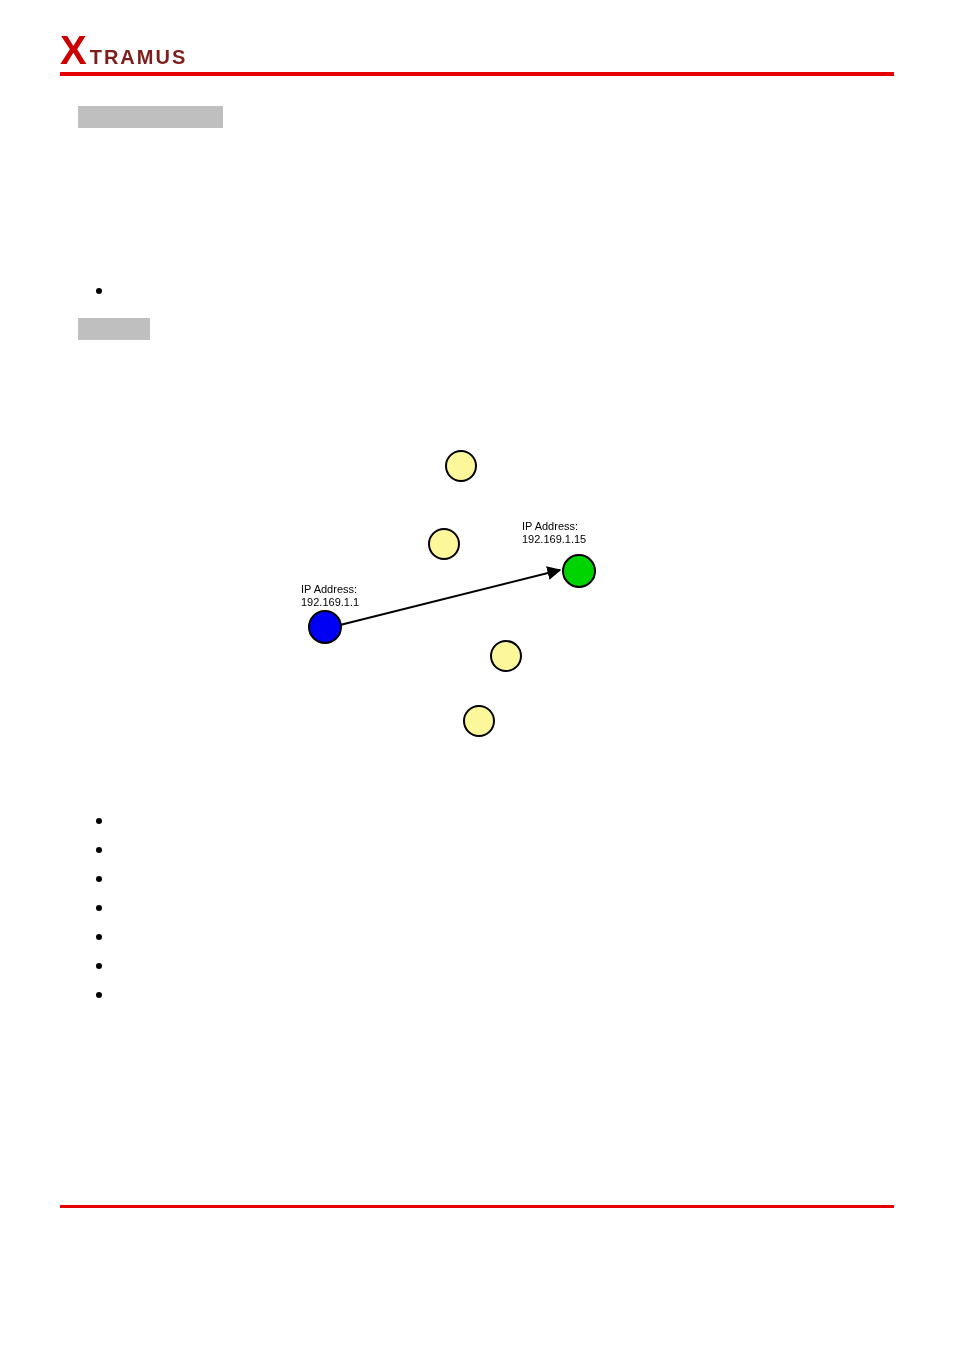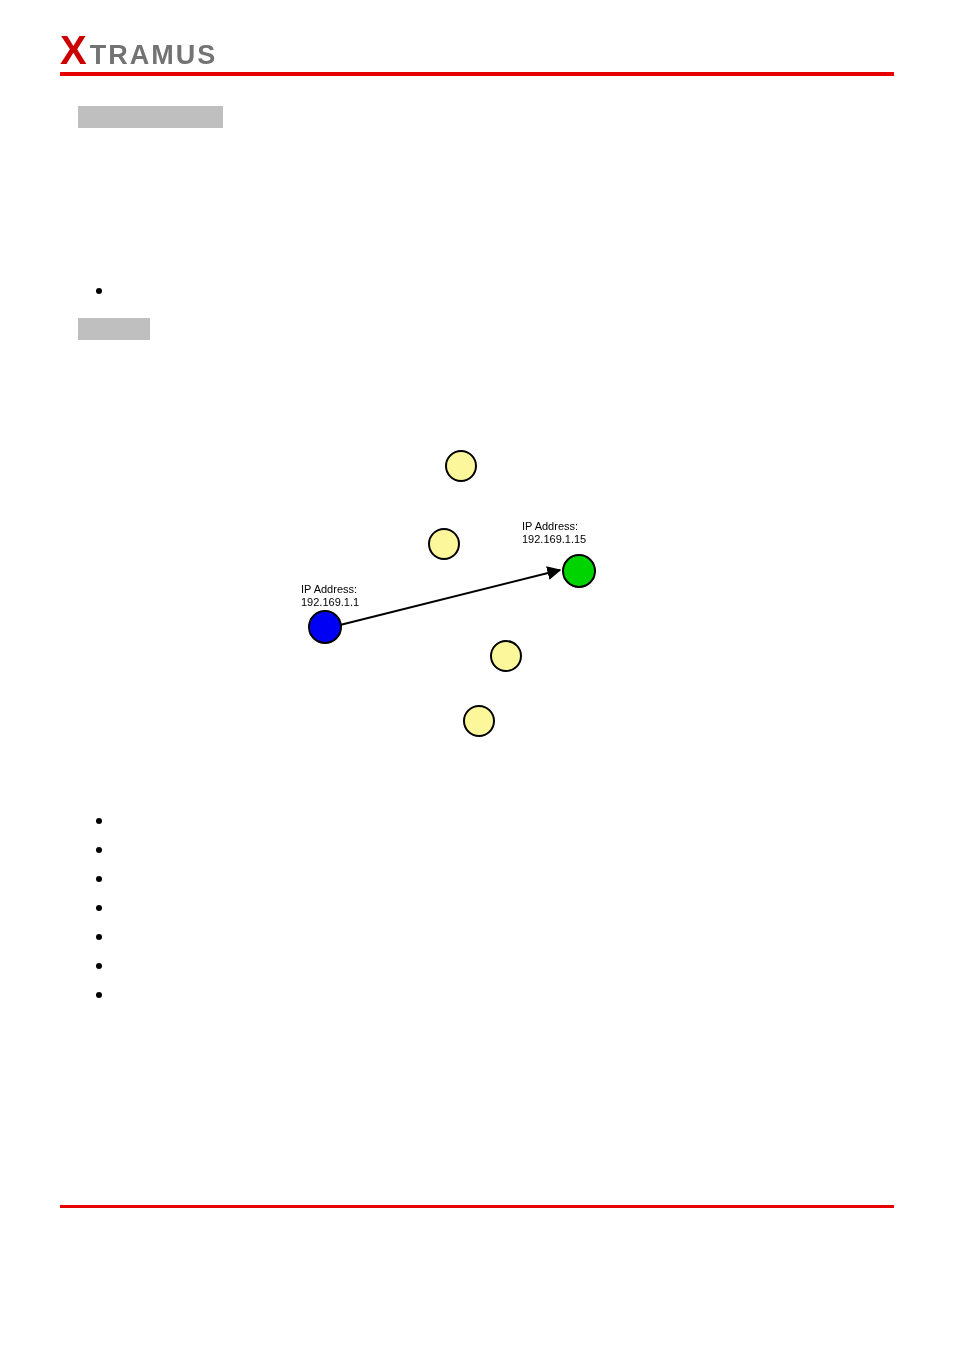--- a/index.html
+++ b/index.html
@@ -27,23 +27,23 @@
     letter-spacing: 1px;
   }
   .logo-x {
     color: #cc0000;
     font-size: 40px;
     font-weight: 900;
     line-height: 1;
     margin-right: 2px;
   }
   .logo-rest {
-    color: #737373;
+    color: #7f1d1d;
     font-weight: 900;
-    font-size: 27px;
+    font-size: 20px;
     letter-spacing: 2px;
   }
   .red-bar-top {
     position: absolute;
     left: 60px;
     right: 60px;
     top: 72px;
     height: 4px;
     background: #e60000;
   }

